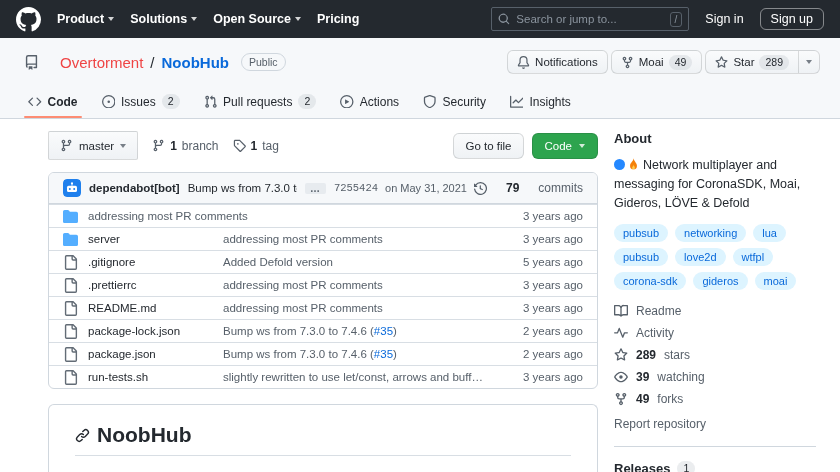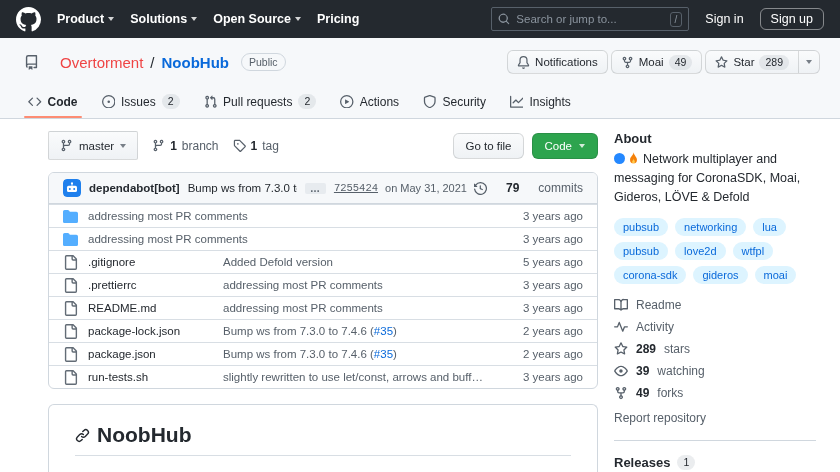--- a/index.html
+++ b/index.html
@@ -82,21 +82,21 @@
   .commit-row { display:flex; align-items:center; gap:8px; background:#f6f8fa;
     padding:6px 14px; border-bottom:1px solid #d0d7de; font-size:11.5px; }
   .avatar { width:18px; height:18px; border-radius:4px; flex:none; }
   .commit-author { font-weight:700; }
   .commit-msg { color:#24292f; white-space:nowrap; overflow:hidden; }
   .link-blue { color:#0969da; }
   .ellipsis-pill { background:#e7ebef; color:#57606a; border-radius:2px; font-size:10px;
     font-weight:700; letter-spacing:1px; padding:1px 5px; line-height:9px; }
   .commit-right { margin-left:auto; display:flex; align-items:center; gap:7px;
     color:#57606a; font-size:11px; white-space:nowrap; }
-  .commit-hash { font-family:"Liberation Mono","DejaVu Sans Mono",monospace; font-size:10.5px;text-decoration:underline; }
+  .commit-hash { font-family:"Liberation Mono","DejaVu Sans Mono",monospace; font-size:10.5px; }
   .commit-right .oct { width:13px; height:13px; fill:#57606a; }
   .commits-count b { color:#24292f; }
 
   .frow { display:flex; align-items:center; padding:0 14px; height:23px;
     border-top:1px solid #d8dee4; font-size:11.5px; }
   .frow:first-of-type { border-top:0; }
   .frow .fico { width:15px; height:15px; flex:none; margin-right:10px; }
   .fico.folder { fill:#54aeff; }
   .fico.file { fill:#636c76; }
   .fname { width:135px; flex:none; color:#24292f; white-space:nowrap; overflow:hidden; }
@@ -109,21 +109,21 @@
   .readme-title { display:flex; align-items:center; gap:7px; padding-bottom:8px;
     border-bottom:1px solid #d8dee4; margin-bottom:14px; }
   .readme-title .linkico { width:15px; height:15px; fill:#24292f; }
   .readme-h1 { font-size:21px; font-weight:700; }
   .shield { display:inline-flex; font-size:9.5px; font-weight:500; color:#fff;
     line-height:13px; }
   .shield .sl { background:#555; padding:1px 5px; border-radius:3px 0 0 3px; }
   .shield .sr { background:#4c1; padding:1px 5px; border-radius:0 3px 3px 0; }
 
   
-  .sb-h { font-size:13px; font-weight:700; margin-bottom:4px; }
+  .sb-h { font-size:13px; font-weight:700; margin-bottom:10px; }
   .sb-desc { font-size:12.5px; line-height:1.5; color:#24292f; }
   .emoji-circle { display:inline-block; width:11px; height:11px; border-radius:50%;
     background:#2488ff; vertical-align:-1px; }
   .emoji-fire { display:inline-block; width:11px; height:13px; vertical-align:-2px; }
   .topics { display:flex; flex-wrap:wrap; gap:6px 7px; margin:12px 0 14px; }
   .topic { background:#ddf4ff; color:#0969da; font-size:11px; font-weight:500;
     padding:2px 9px; border-radius:2em; line-height:14px; }
   .meta-item { display:flex; align-items:center; gap:8px; font-size:12px; color:#57606a;
     margin:8px 0; }
   .meta-item .oct { width:14px; height:14px; fill:#57606a; flex:none; }
@@ -310,20 +310,21 @@
         <svg class="fico folder" viewBox="0 0 16 16">
             <path d="M1.75 1A1.75 1.75 0 0 0 0 2.75v10.5C0 14.216.784 15 1.75 15h12.5A1.75 1.75 0 0 0 16 13.25v-8.5A1.75 1.75 0 0 0 14.25 3H7.5a.25.25 0 0 1-.2-.1l-.9-1.2C6.07 1.26 5.55 1 5 1Z"></path>
           </svg>
         <span class="fmsg"><a>addressing most PR comments</a><a class="link-blue"></a><span></span></span>
         <a class="fage">3 years ago</a>
       </div>
       <div class="frow">
         <svg class="fico folder" viewBox="0 0 16 16">
             <path d="M1.75 1A1.75 1.75 0 0 0 0 2.75v10.5C0 14.216.784 15 1.75 15h12.5A1.75 1.75 0 0 0 16 13.25v-8.5A1.75 1.75 0 0 0 14.25 3H7.5a.25.25 0 0 1-.2-.1l-.9-1.2C6.07 1.26 5.55 1 5 1Z"></path>
           </svg>
+        <a class="fname">server</a>
         <span class="fmsg"><a>addressing most PR comments</a><a class="link-blue"></a><span></span></span>
         <a class="fage">3 years ago</a>
       </div>
       <div class="frow">
         <svg class="fico file" viewBox="0 0 16 16">
             <path d="M2 1.75C2 .784 2.784 0 3.75 0h6.586c.464 0 .909.184 1.237.513l2.914 2.914c.329.328.513.773.513 1.237v9.586A1.75 1.75 0 0 1 13.25 16h-9.5A1.75 1.75 0 0 1 2 14.25Zm1.75-.25a.25.25 0 0 0-.25.25v12.5c0 .138.112.25.25.25h9.5a.25.25 0 0 0 .25-.25V6h-2.75A1.75 1.75 0 0 1 9 4.25V1.5Zm6.75.062V4.25c0 .138.112.25.25.25h2.688l-.011-.013-2.914-2.914-.013-.011Z"></path>
           </svg>
         <a class="fname">.gitignore</a>
         <span class="fmsg"><a>Added Defold version</a><a class="link-blue"></a><span></span></span>
         <a class="fage">5 years ago</a>

